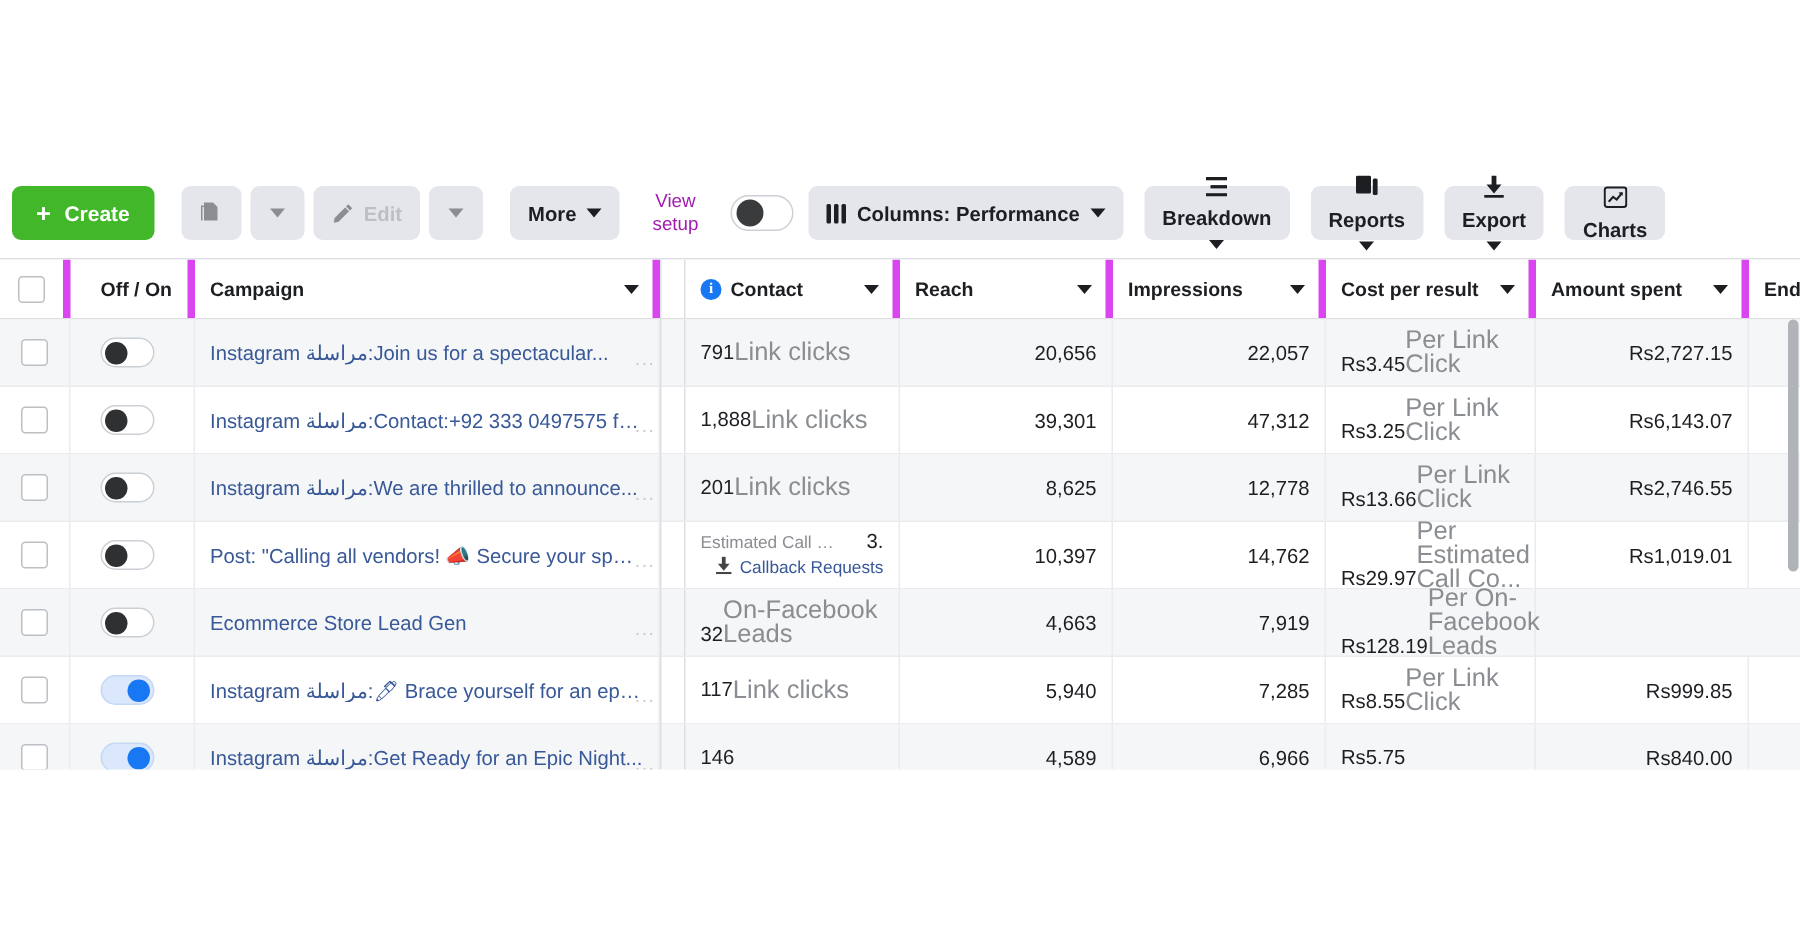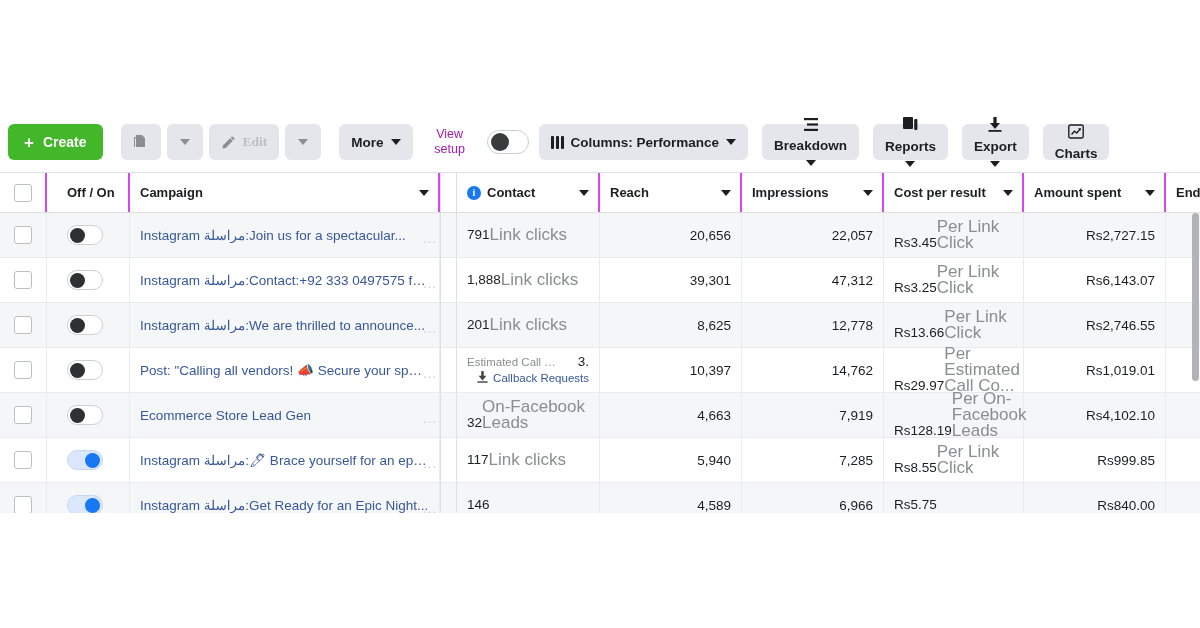--- a/index.html
+++ b/index.html
@@ -136,21 +136,21 @@
     border-bottom: 1px solid #dddfe2;
     box-sizing: border-box;
   }
   .th {
     display: flex;
     align-items: center;
     font-size: 13px;
     font-weight: bold;
     color: #1c1e21;
     box-sizing: border-box;
-    border-right: 2px solid #d946ef;
+    border-right: 5px solid #d946ef;
     padding: 0 10px;
     position: relative;
     flex: none;
     cursor: pointer;
   }
   .th .hdr-caret {
     position: absolute;
     right: 9px;
     top: 50%;
     margin-top: -3px;
@@ -318,21 +318,21 @@
           <path d="M3 1 h6 l3 3 v9 h-9 z" fill="#8a8d91"></path>
           <path d="M1 3 h5.5 v1 H2 v9 H1 z" fill="#8a8d91"></path>
         </svg>
       </span>
     </button>
 
     <button class="btn caret-only">
       <span class="caret muted"></span>
     </button>
 
-    <button class="btn disabled" style="margin-left:6px;font-family:Liberation Serif, serif;">
+    <button class="btn disabled" style="margin-left:6px;">
       <span class="ic">
         <svg width="15" height="15" viewBox="0 0 15 15">
           <path d="M11.2 1.2 l2.6 2.6 -1.5 1.5 -2.6 -2.6z" fill="#8a8d91"></path>
           <path d="M9.1 3.3 l2.6 2.6 -7 7 -3.2 .6 .6 -3.2z" fill="#8a8d91"></path>
         </svg>
       </span>
       <span>Edit</span>
     </button>
 
     <button class="btn caret-only">
@@ -632,23 +632,20 @@
           </div>
           <div class="cell c-imp">
             <span class="single">7,919</span>
           </div>
           <div class="cell c-cpr">
             <div class="stack">
               <span class="v">Rs128.19</span>
               <span class="s">Per On-Facebook Leads</span>
             </div>
           </div>
-          <div class="cell c-amt">
-            <span class="single">Rs4,102.10</span>
-          </div>
           <div class="cell c-ends nodiv"></div>
         </div>
         <div class="row">
           <div class="cell c-check">
             <div class="chk"></div>
           </div>
           <div class="cell c-onoff">
             <div class="rowswitch on">
               <div class="knob"></div>
             </div>

